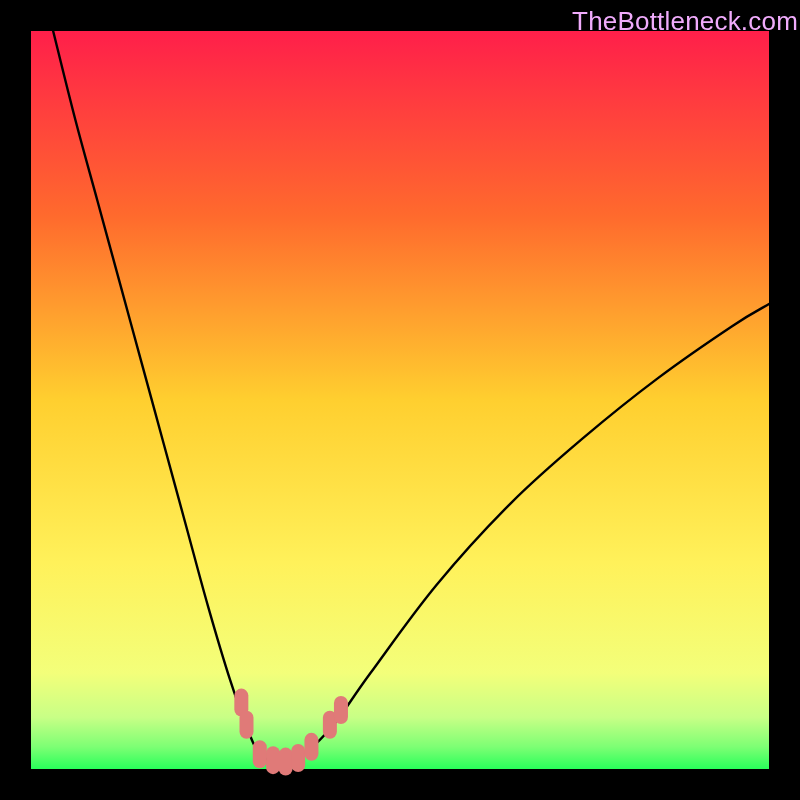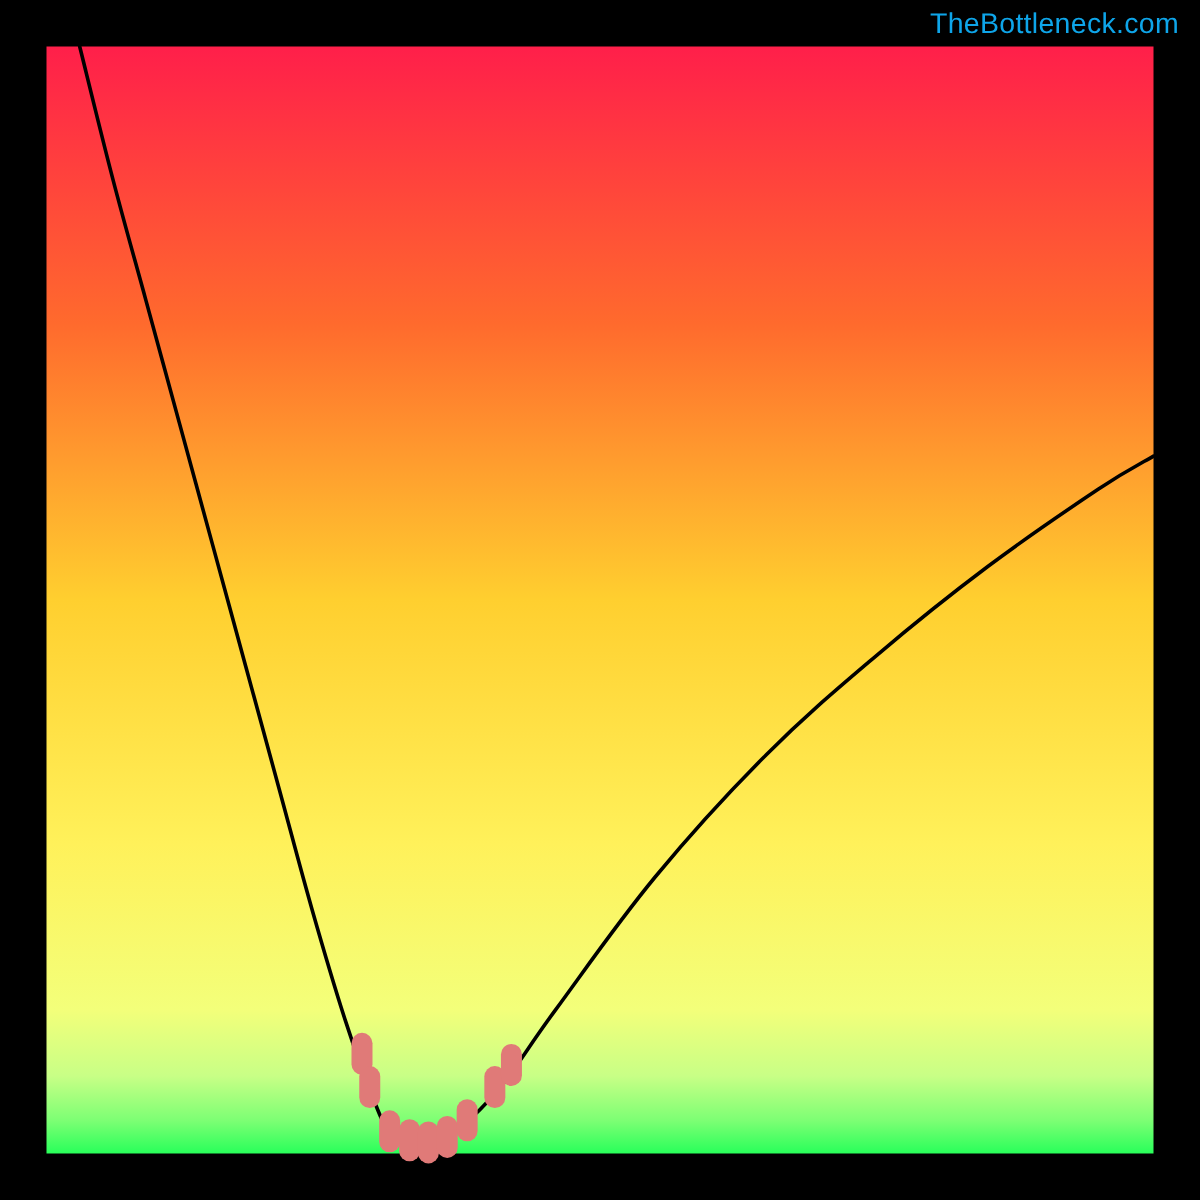--- a/index.html
+++ b/index.html
@@ -13,23 +13,23 @@
   }
   .frame {
     position: relative;
     width: 800px;
     height: 800px;
     background: #000;
   }
   .watermark {
     position: absolute;
     top: 6px;
-    right: 14px;
-    color: #0ea5e9;
-    font-size: 19px;
+    right: 2px;
+    color: #f0abfc;
+    font-size: 26px;
     font-weight: 500;
     letter-spacing: 0.2px;
     z-index: 10;
     user-select: none;
   }
   svg.plot {
     position: absolute;
     top: 0;
     left: 0;
     width: 800px;

